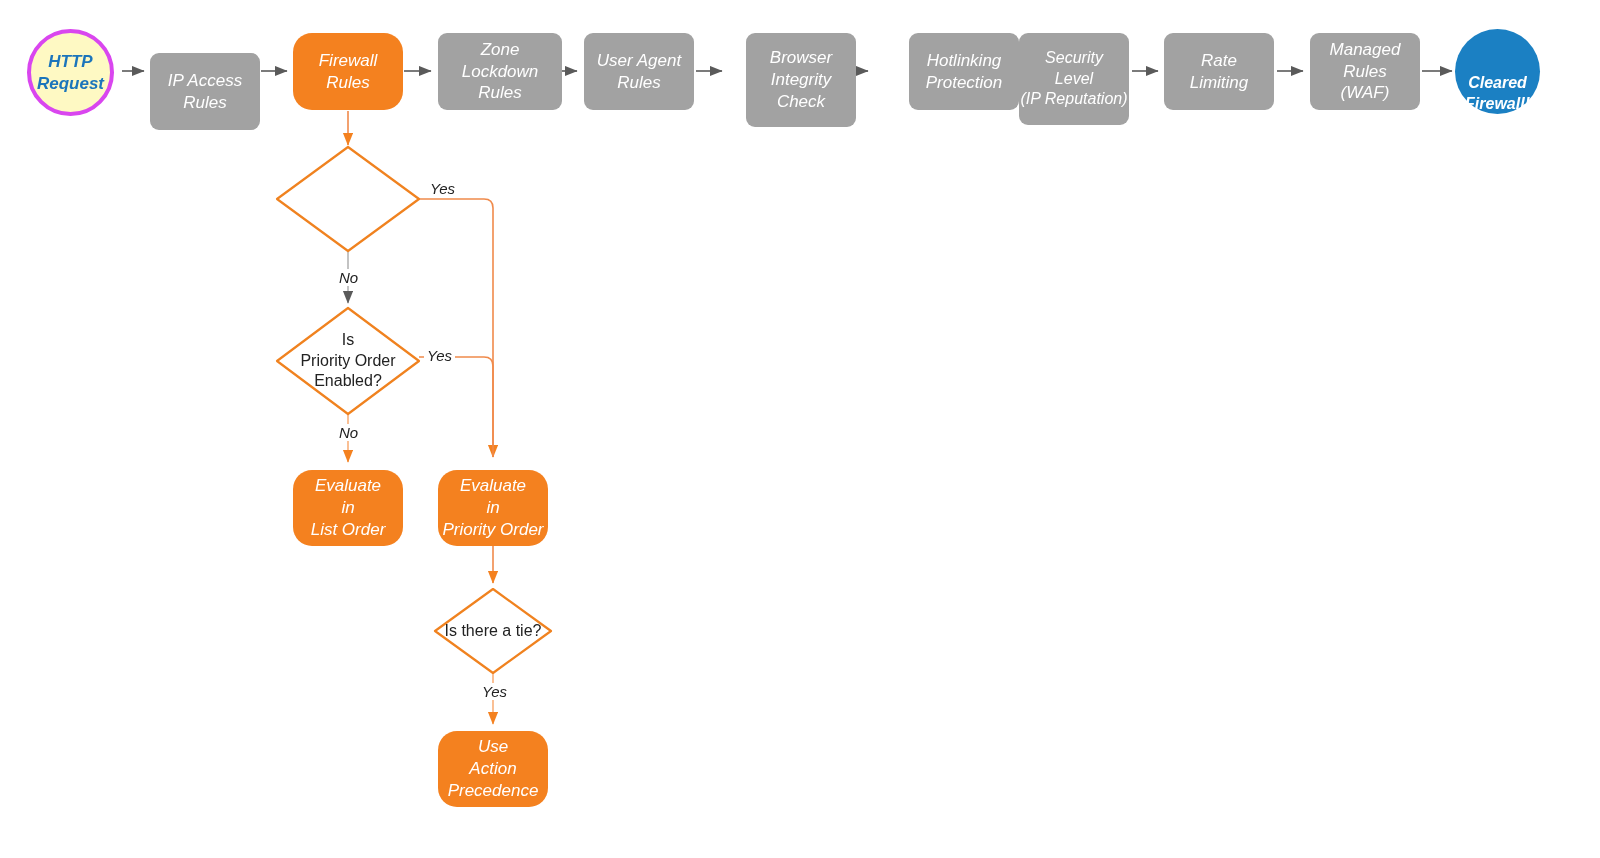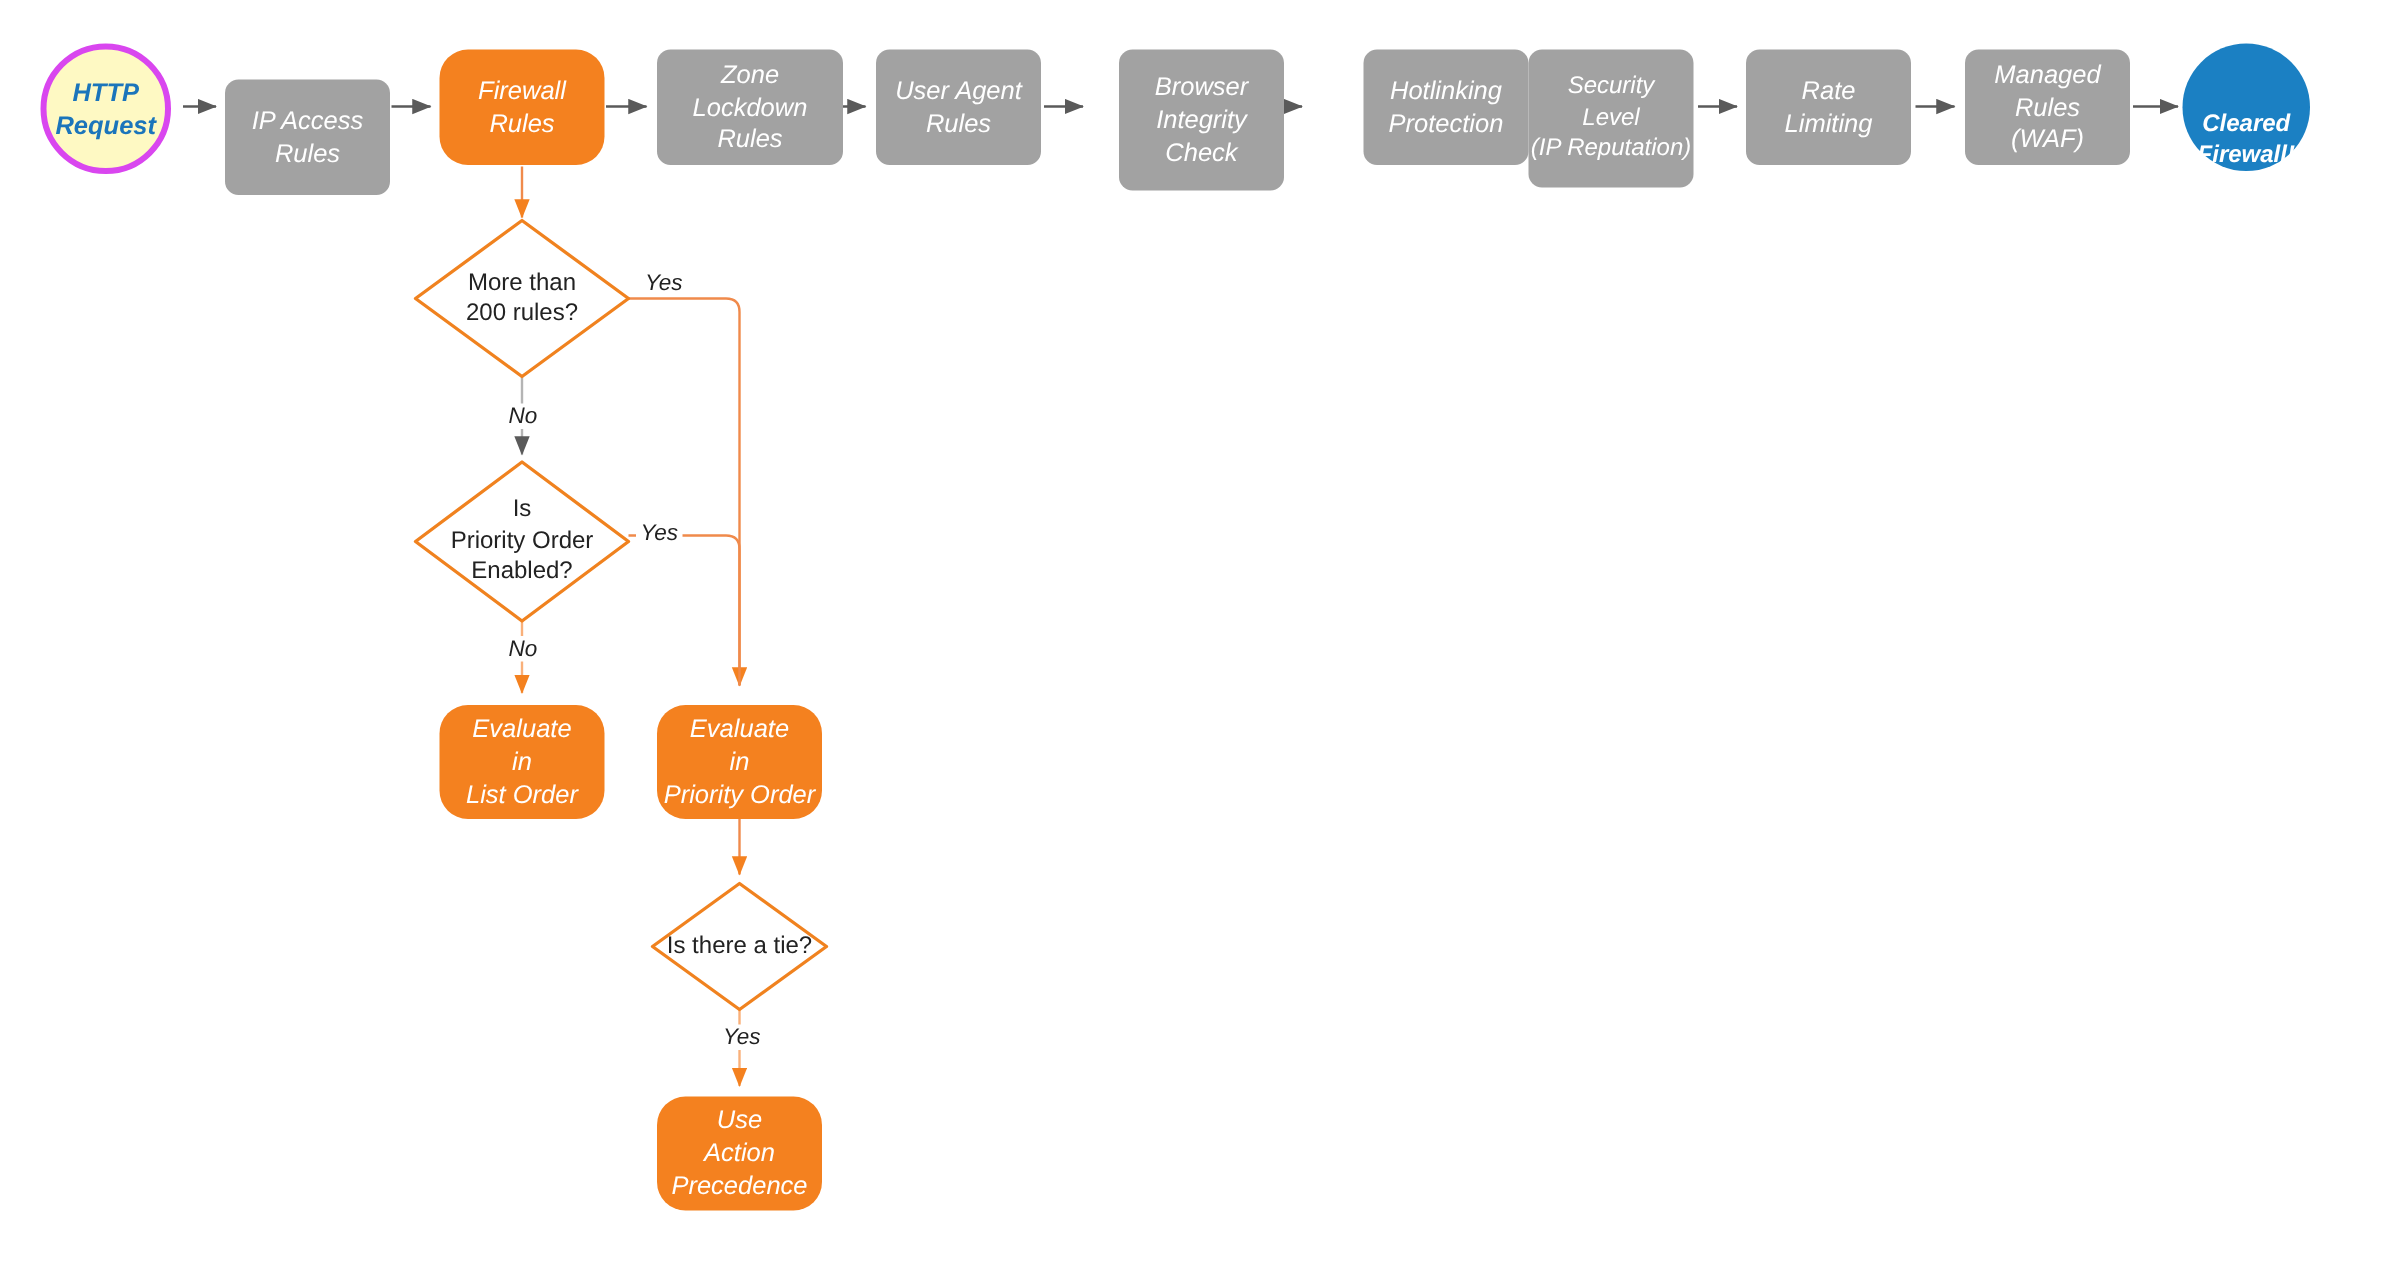--- a/index.html
+++ b/index.html
@@ -188,24 +188,20 @@
     <span>Managed
 Rules
 (WAF)</span>
   </div>
 
   <div class="node circle filled" style="left:1455px; top:29px; width:85px; height:85px;align-items:flex-end;">
     <span>Cleared
 Firewall!</span>
   </div>
 
-  <div class="node diamond" style="left:277px; top:147px; width:142px; height:104px;">
-    <span class="dlabel">More than
-200 rules?</span>
-  </div>
 
   <div class="node diamond" style="left:277px; top:308px; width:142px; height:106px;">
     <span class="dlabel">Is
 Priority Order
 Enabled?</span>
   </div>
 
   <div class="node diamond" style="left:435px; top:589px; width:116px; height:84px;">
     <span class="dlabel">Is there a tie?</span>
   </div>

